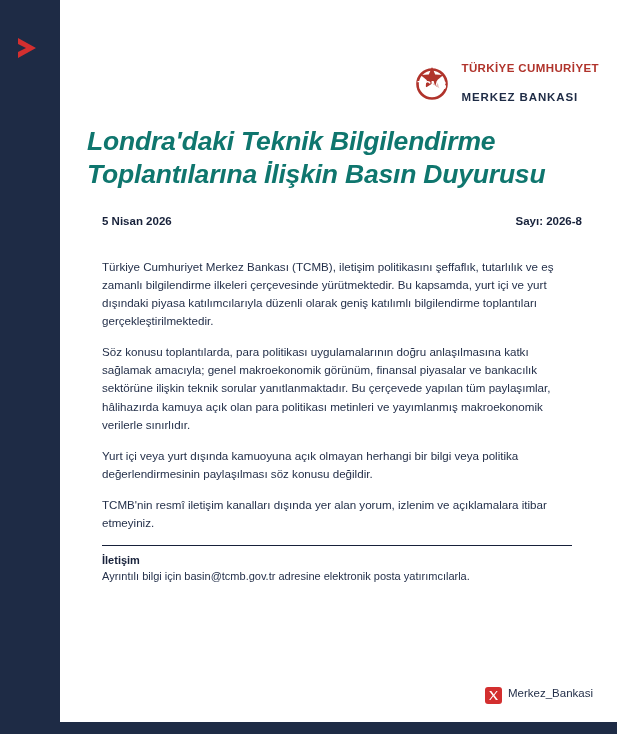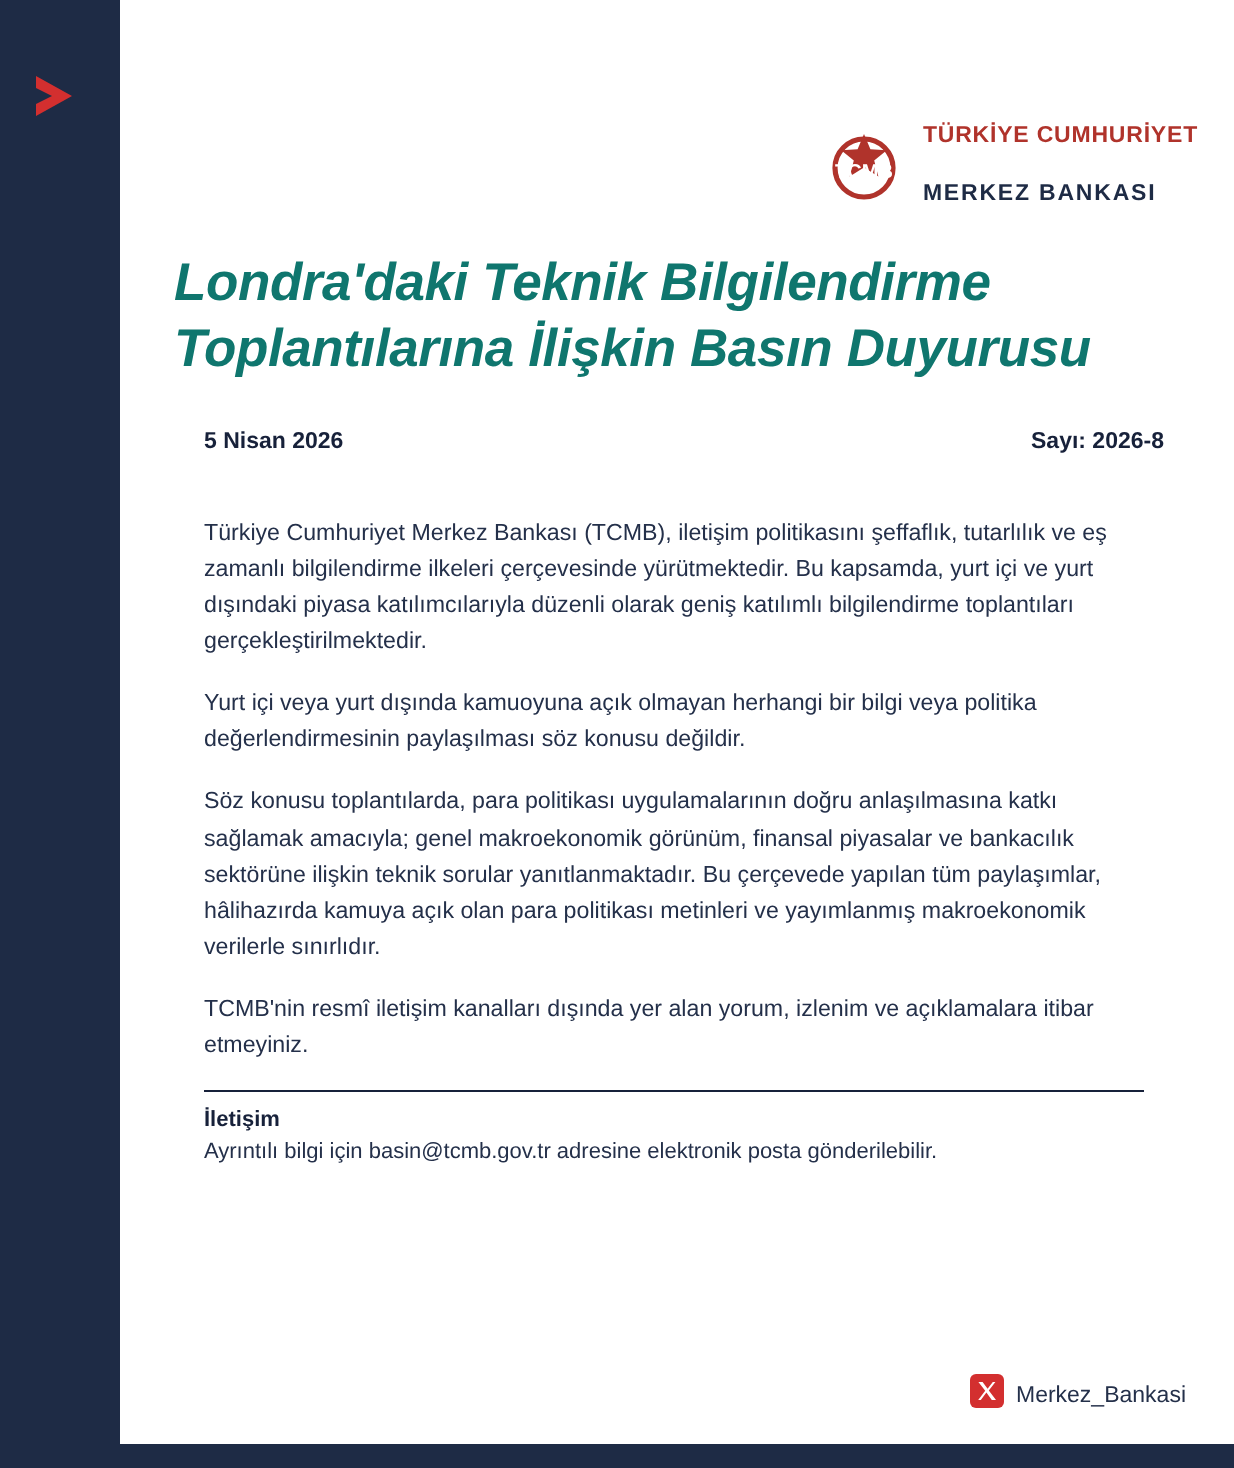--- a/index.html
+++ b/index.html
@@ -139,21 +139,21 @@
     font-size: 11px;
     color: #24304a;
     line-height: 1.5;
   }
   
   .social {
     position: absolute;
     right: 24px;
     bottom: 18px;
     display: flex;
-    align-items: flex-end;
+    align-items: flex-start;
     gap: 6px;
   }
   .x-badge {
     width: 17px;
     height: 17px;
     background: #d32f2f;
     border-radius: 3px;
     display: flex;
     align-items: center;
     justify-content: center;
@@ -200,29 +200,29 @@
 
     <div class="title">Londra'daki Teknik Bilgilendirme Toplantılarına İlişkin Basın Duyurusu</div>
 
     <div class="meta-row">
       <span>5 Nisan 2026</span>
       <span>Sayı: 2026-8</span>
     </div>
 
     <div class="body-text">
       <p>Türkiye Cumhuriyet Merkez Bankası (TCMB), iletişim politikasını şeffaflık, tutarlılık ve eş zamanlı bilgilendirme ilkeleri çerçevesinde yürütmektedir. Bu kapsamda, yurt içi ve yurt dışındaki piyasa katılımcılarıyla düzenli olarak geniş katılımlı bilgilendirme toplantıları gerçekleştirilmektedir.</p>
+      <p>Söz konusu toplantılarda, para politikası uygulamalarının doğru anlaşılmasına katkı sağlamak amacıyla; genel makroekonomik görünüm, finansal piyasalar ve bankacılık sektörüne ilişkin teknik sorular yanıtlanmaktadır. Bu çerçevede yapılan tüm paylaşımlar, hâlihazırda kamuya açık olan para politikası metinleri ve yayımlanmış makroekonomik verilerle sınırlıdır.</p>
       <p>Yurt içi veya yurt dışında kamuoyuna açık olmayan herhangi bir bilgi veya politika değerlendirmesinin paylaşılması söz konusu değildir.</p>
-      <p>Söz konusu toplantılarda, para politikası uygulamalarının doğru anlaşılmasına katkı sağlamak amacıyla; genel makroekonomik görünüm, finansal piyasalar ve bankacılık sektörüne ilişkin teknik sorular yanıtlanmaktadır. Bu çerçevede yapılan tüm paylaşımlar, hâlihazırda kamuya açık olan para politikası metinleri ve yayımlanmış makroekonomik verilerle sınırlıdır.</p>
       <p>TCMB'nin resmî iletişim kanalları dışında yer alan yorum, izlenim ve açıklamalara itibar etmeyiniz.</p>
     </div>
 
     <div class="contact">
       <div class="divider"></div>
       <div class="c-title">İletişim</div>
-      <div class="c-line">Ayrıntılı bilgi için basin@tcmb.gov.tr adresine elektronik posta gönderilebilir.</div>
+      <div class="c-line">Ayrıntılı bilgi için basin@tcmb.gov.tr adresine elektronik posta yatırımcılarla.</div>
     </div>
 
     <div class="social">
       <span class="x-badge">
         <svg width="11" height="11" viewBox="0 0 11 11" aria-hidden="true">
           <path d="M1.2 1 L4.6 5.4 L1.1 10 L2.4 10 L5.2 6.3 L7.9 10 L10 10 L6.4 5.3 L9.7 1 L8.4 1 L5.8 4.4 L3.3 1 Z" fill="#ffffff"></path>
         </svg>
       </span>
       <span class="social-handle">Merkez_Bankasi</span>
     </div>

